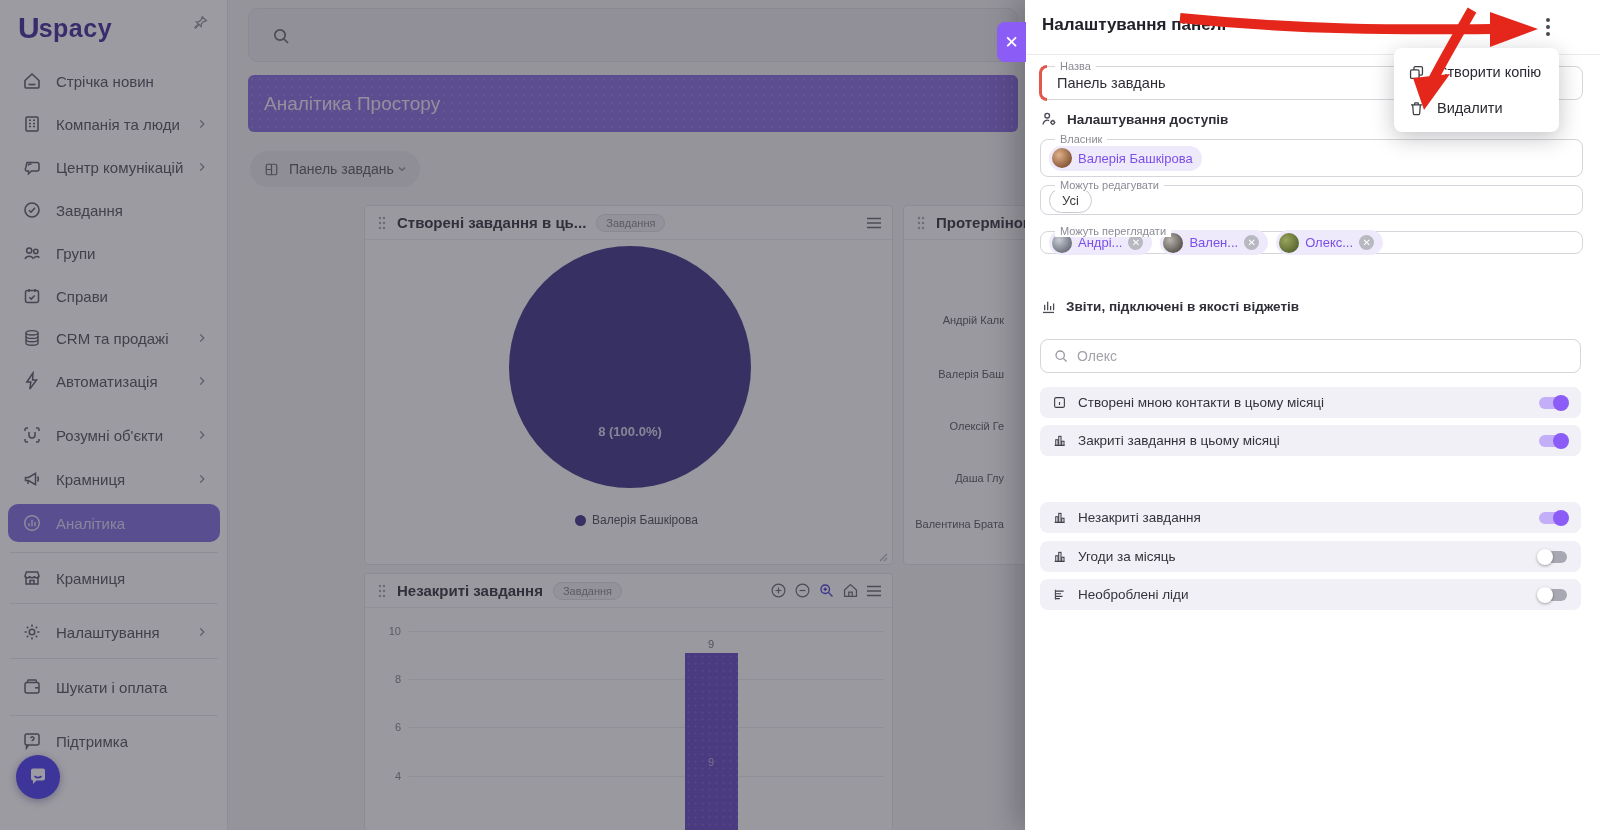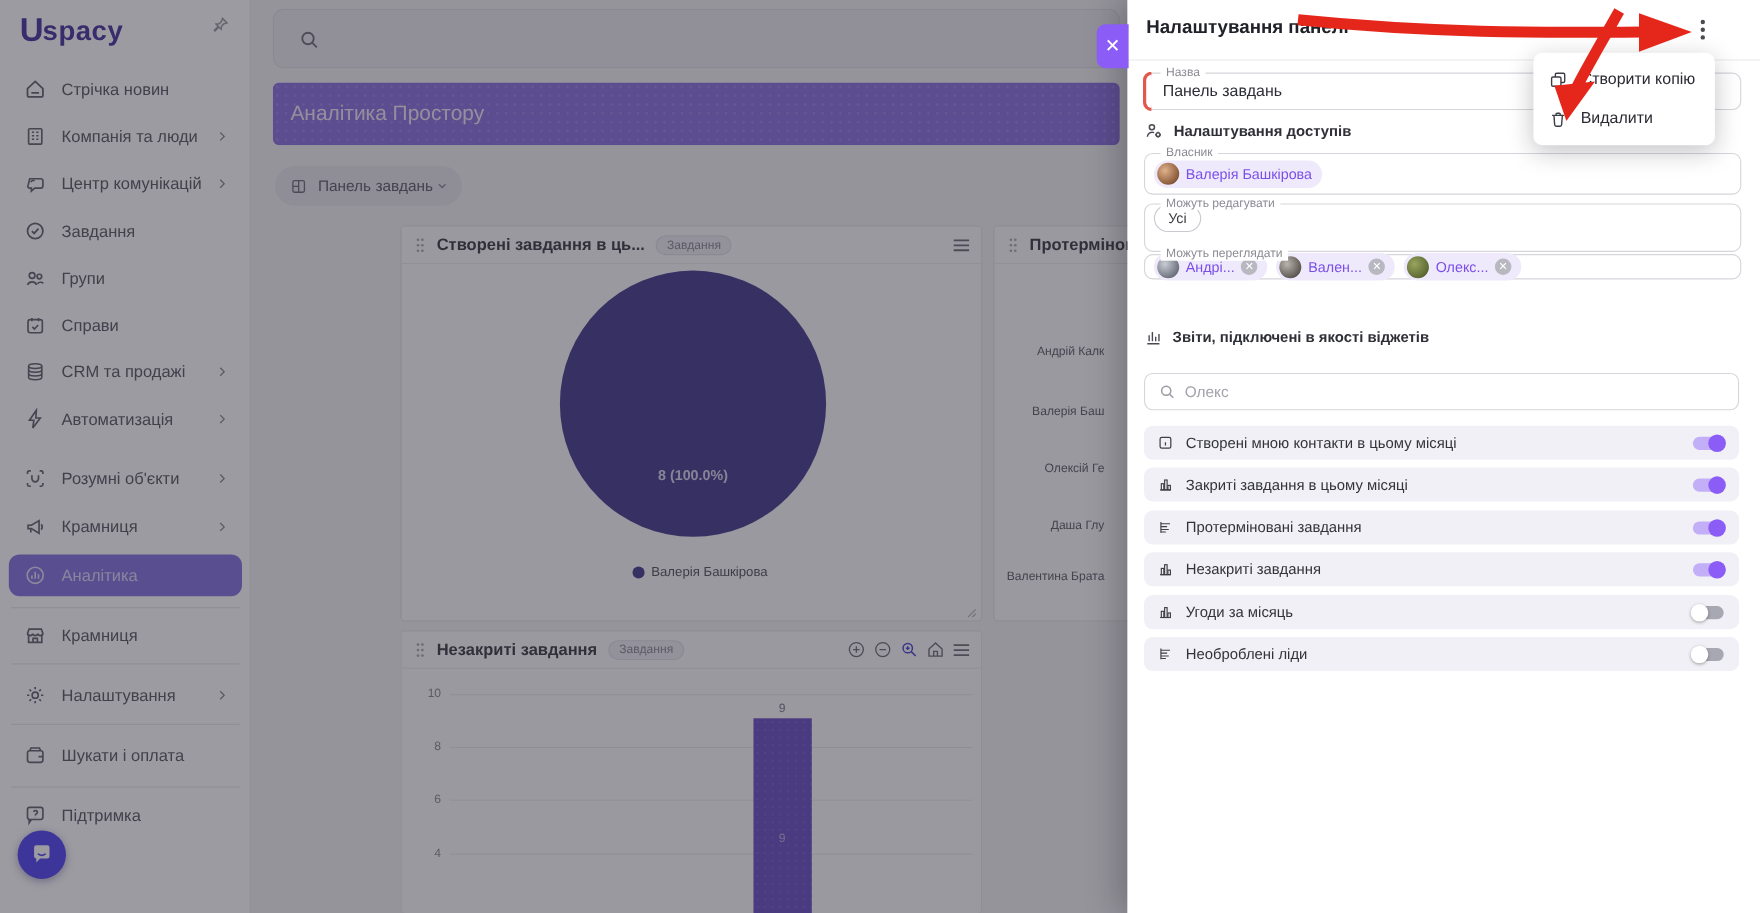--- a/index.html
+++ b/index.html
@@ -502,21 +502,21 @@
     </div>
 
     <div class="fieldbox" style="top:139px;height:38px;display:flex;align-items:center">
       <span class="flabel">Власник</span>
       <span class="chip" style="margin-left:8px">
         <span class="av av-valeriya"></span>
         <span class="nm">Валерія Башкірова</span>
       </span>
     </div>
 
-    <div class="fieldbox" style="top:185px;height:44px;display:flex;align-items:flex-start">
+    <div class="fieldbox" style="top:185px;height:30px;display:flex;align-items:center">
       <span class="flabel">Можуть редагувати</span>
       <span class="chip outline" style="margin-left:8px">
         <span class="nm">Усі</span>
       </span>
     </div>
 
     <div class="fieldbox" style="top:231px;height:23px;display:flex;align-items:center">
       <span class="flabel">Можуть переглядати</span>
       <span class="chip" style="margin-left:8px">
         <span class="av av-andriy"></span>
@@ -576,33 +576,20 @@
             <rect x="9" y="4.5" width="3" height="12"></rect>
             <rect x="13" y="11" width="3" height="5.5"></rect>
           </svg>
         </span>
       <span class="lb">Закриті завдання в цьому місяці</span>
       <span class="switch on">
           <span class="track"></span>
           <span class="knob"></span>
         </span>
     </div>
-    <div class="trow" style="top:464px">
-      <span class="ic">
-          <svg width="15" height="15" viewBox="0 0 20 20" fill="none" stroke="currentColor" stroke-width="1.4">
-            <path d="M4.5 3.5v13"></path>
-            <path d="M4.5 5.5h11M4.5 9h7.5M4.5 12.5h9.5M4.5 15.5h6"></path>
-          </svg>
-        </span>
-      <span class="lb">Протерміновані завдання</span>
-      <span class="switch on">
-          <span class="track"></span>
-          <span class="knob"></span>
-        </span>
-    </div>
     <div class="trow" style="top:502px">
       <span class="ic">
           <svg width="15" height="15" viewBox="0 0 20 20" fill="none" stroke="currentColor" stroke-width="1.4">
             <path d="M3.5 16.5h13"></path>
             <rect x="5" y="9" width="3" height="7.5"></rect>
             <rect x="9" y="4.5" width="3" height="12"></rect>
             <rect x="13" y="11" width="3" height="5.5"></rect>
           </svg>
         </span>
       <span class="lb">Незакриті завдання</span>

